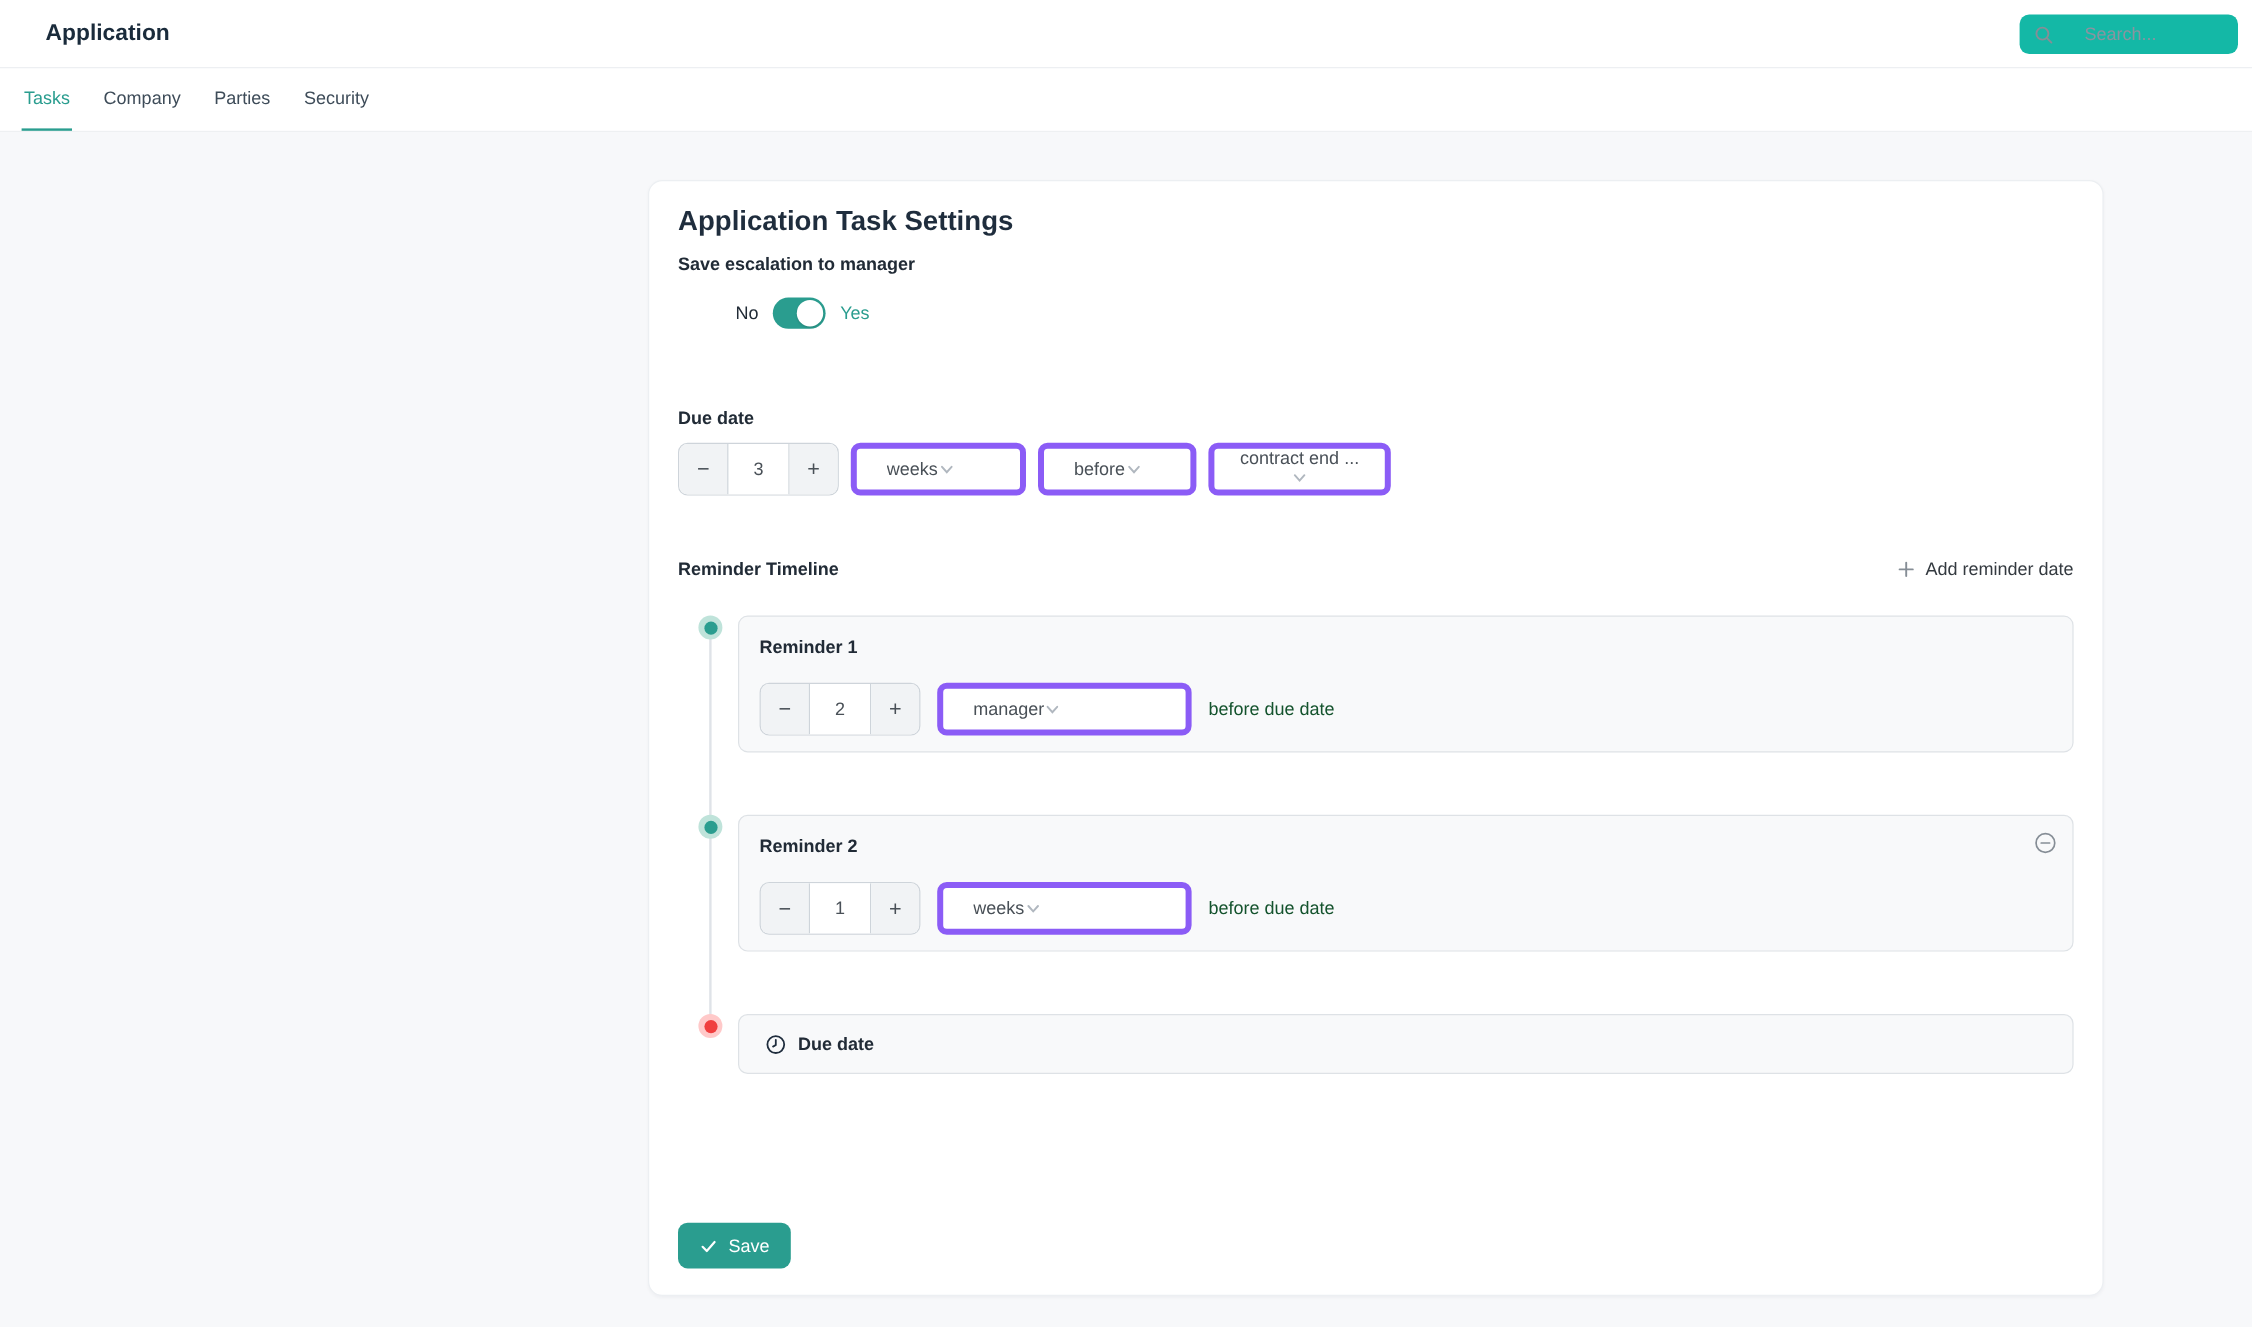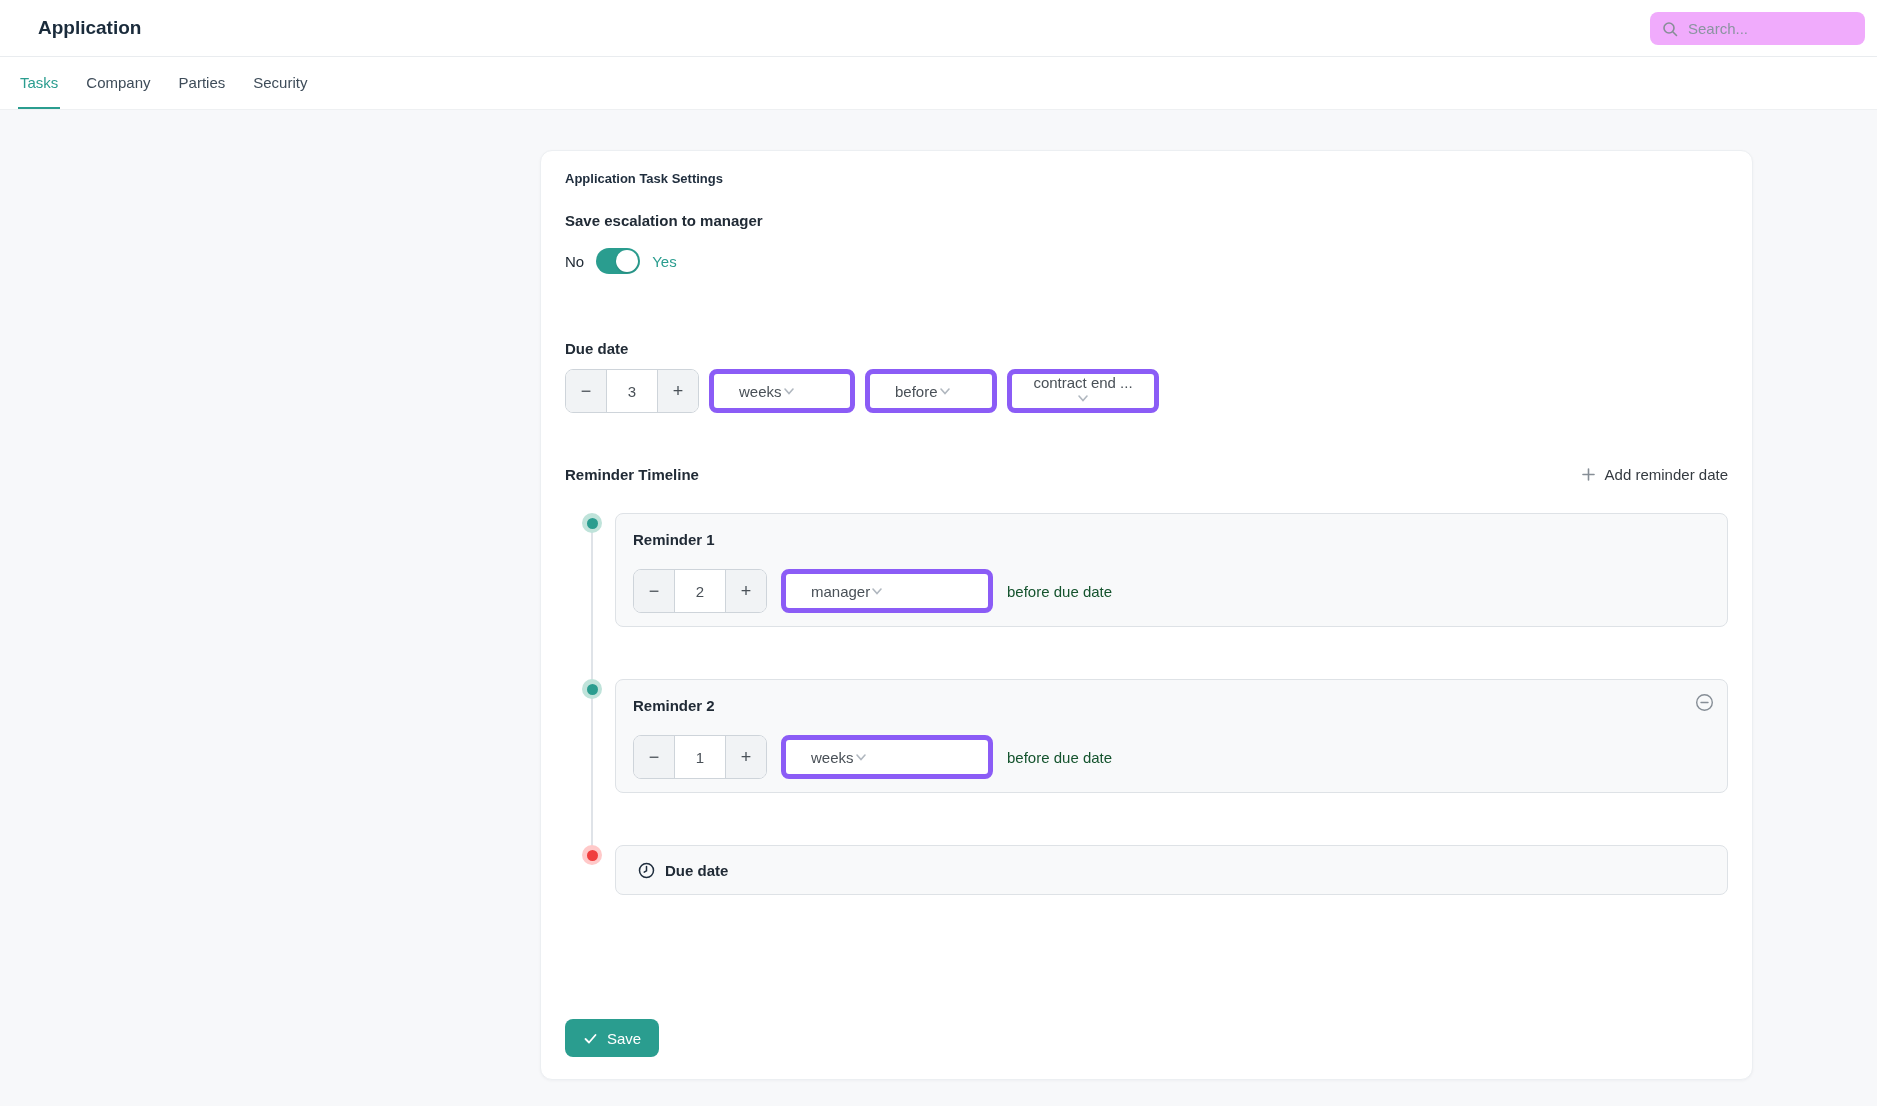--- a/index.html
+++ b/index.html
@@ -13,23 +13,23 @@
   }
 
   
   .hdr {
     position:absolute; left:0; top:0; width:1877px; height:57px;
     background:#ffffff; border-bottom:1px solid #e9ecef;
     display:flex; align-items:center;
   }
   .hdr-title { font-size:19px; font-weight:bold; color:#1a2b3b; margin-left:38px; }
   .search {
-    position:absolute; right:12px; top:12px; width:215px; height:33px;
-    background:#f0abfc; border-radius:8px;
-    display:flex; align-items:center; gap:10px; padding:0 12px;
+    position:absolute; right:12px; top:12px; width:182px; height:33px;
+    background:#14b8a6; border-radius:8px;
+    display:flex; align-items:center; gap:26px; padding:0 12px;
   }
   .search svg { flex:0 0 auto; }
   .search input {
     border:none; outline:none; background:transparent; width:100%;
     font-family:"Liberation Sans", sans-serif; font-size:15px; color:#495057;
   }
   .search input::placeholder { color:#8a94a0; }
 
   
   .tabbar {
@@ -43,26 +43,26 @@
   }
   .tab.active { color:#2a9d8f; border-bottom-color:#2a9d8f; font-weight:400; }
 
   
   .card {
     position:absolute; left:540px; top:150px; width:1213px; height:930px;
     background:#ffffff; border:1px solid #eceff2; border-radius:12px;
     box-shadow:0 1px 3px rgba(16,24,40,.04);
     padding:20px 24px;
   }
-  .card-title { font-size:13px; font-weight:bold; color:#1f2d3d; margin-bottom:26px; }
+  .card-title { font-size:23px; font-weight:bold; color:#1f2d3d; margin-bottom:14px; }
   .sec-label  { font-size:15px; font-weight:bold; color:#212b36; }
 
   
   .lbl-esc { margin-bottom:19px; }
-  .toggle-row { display:flex; align-items:center; gap:12px; height:26px; margin-bottom:66px; }
+  .toggle-row { display:flex; align-items:center; gap:12px; height:26px; margin-bottom:66px;margin-left:48px; }
   .toggle-off { font-size:15px; color:#212b36; }
   .toggle-on  { font-size:15px; color:#2a9d8f; }
   .toggle {
     width:44px; height:26px; border-radius:13px; background:#2a9d8f;
     position:relative; cursor:pointer;
   }
   .toggle .knob {
     position:absolute; top:2px; right:2px; width:22px; height:22px;
     border-radius:50%; background:#ffffff; box-shadow:0 1px 2px rgba(0,0,0,.15);
   }

